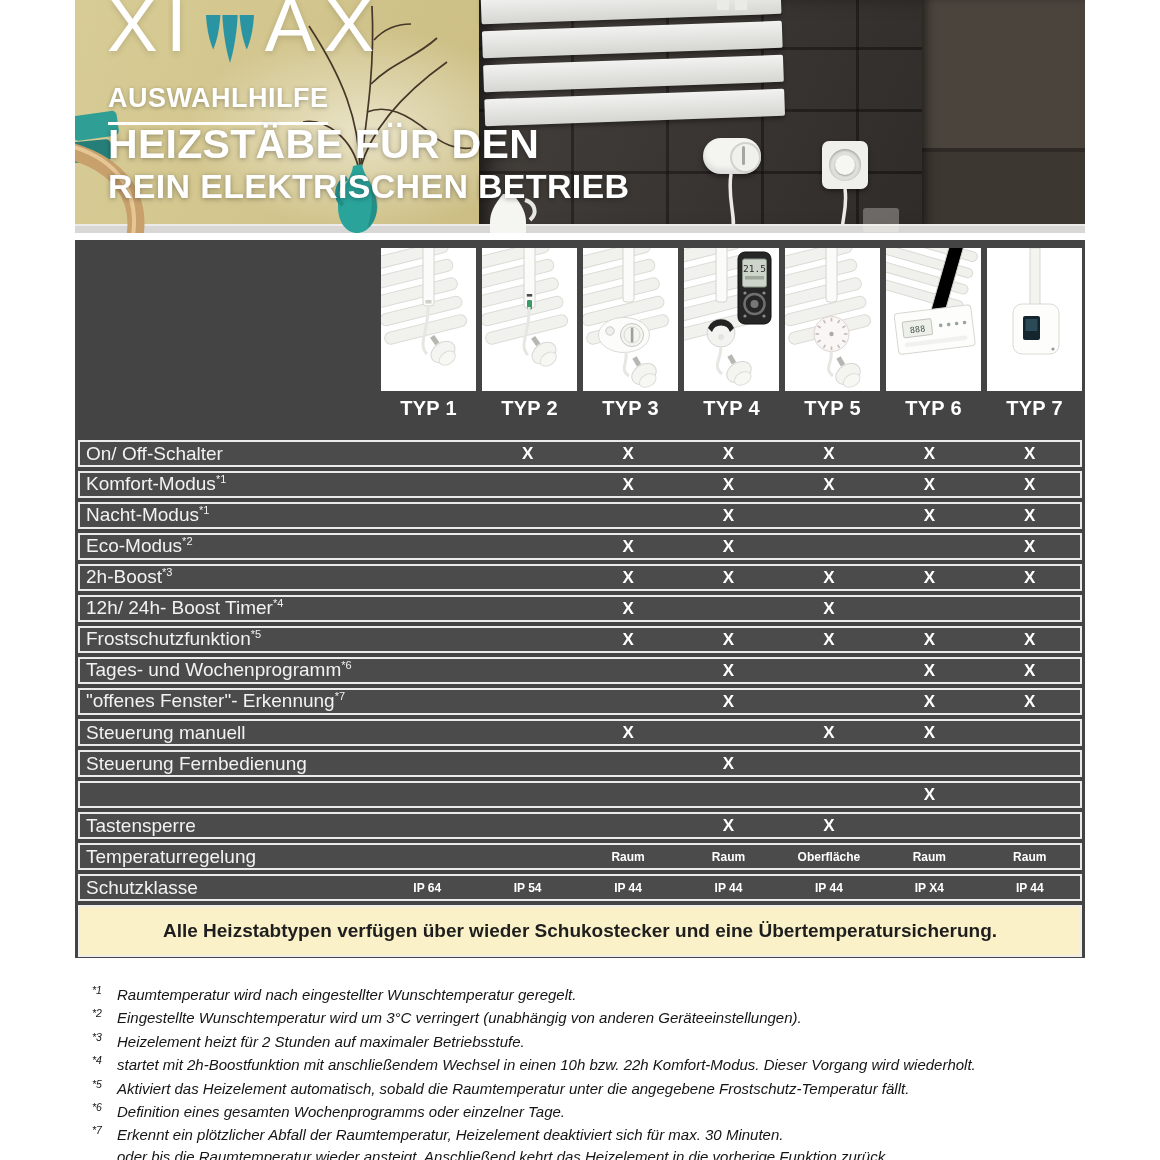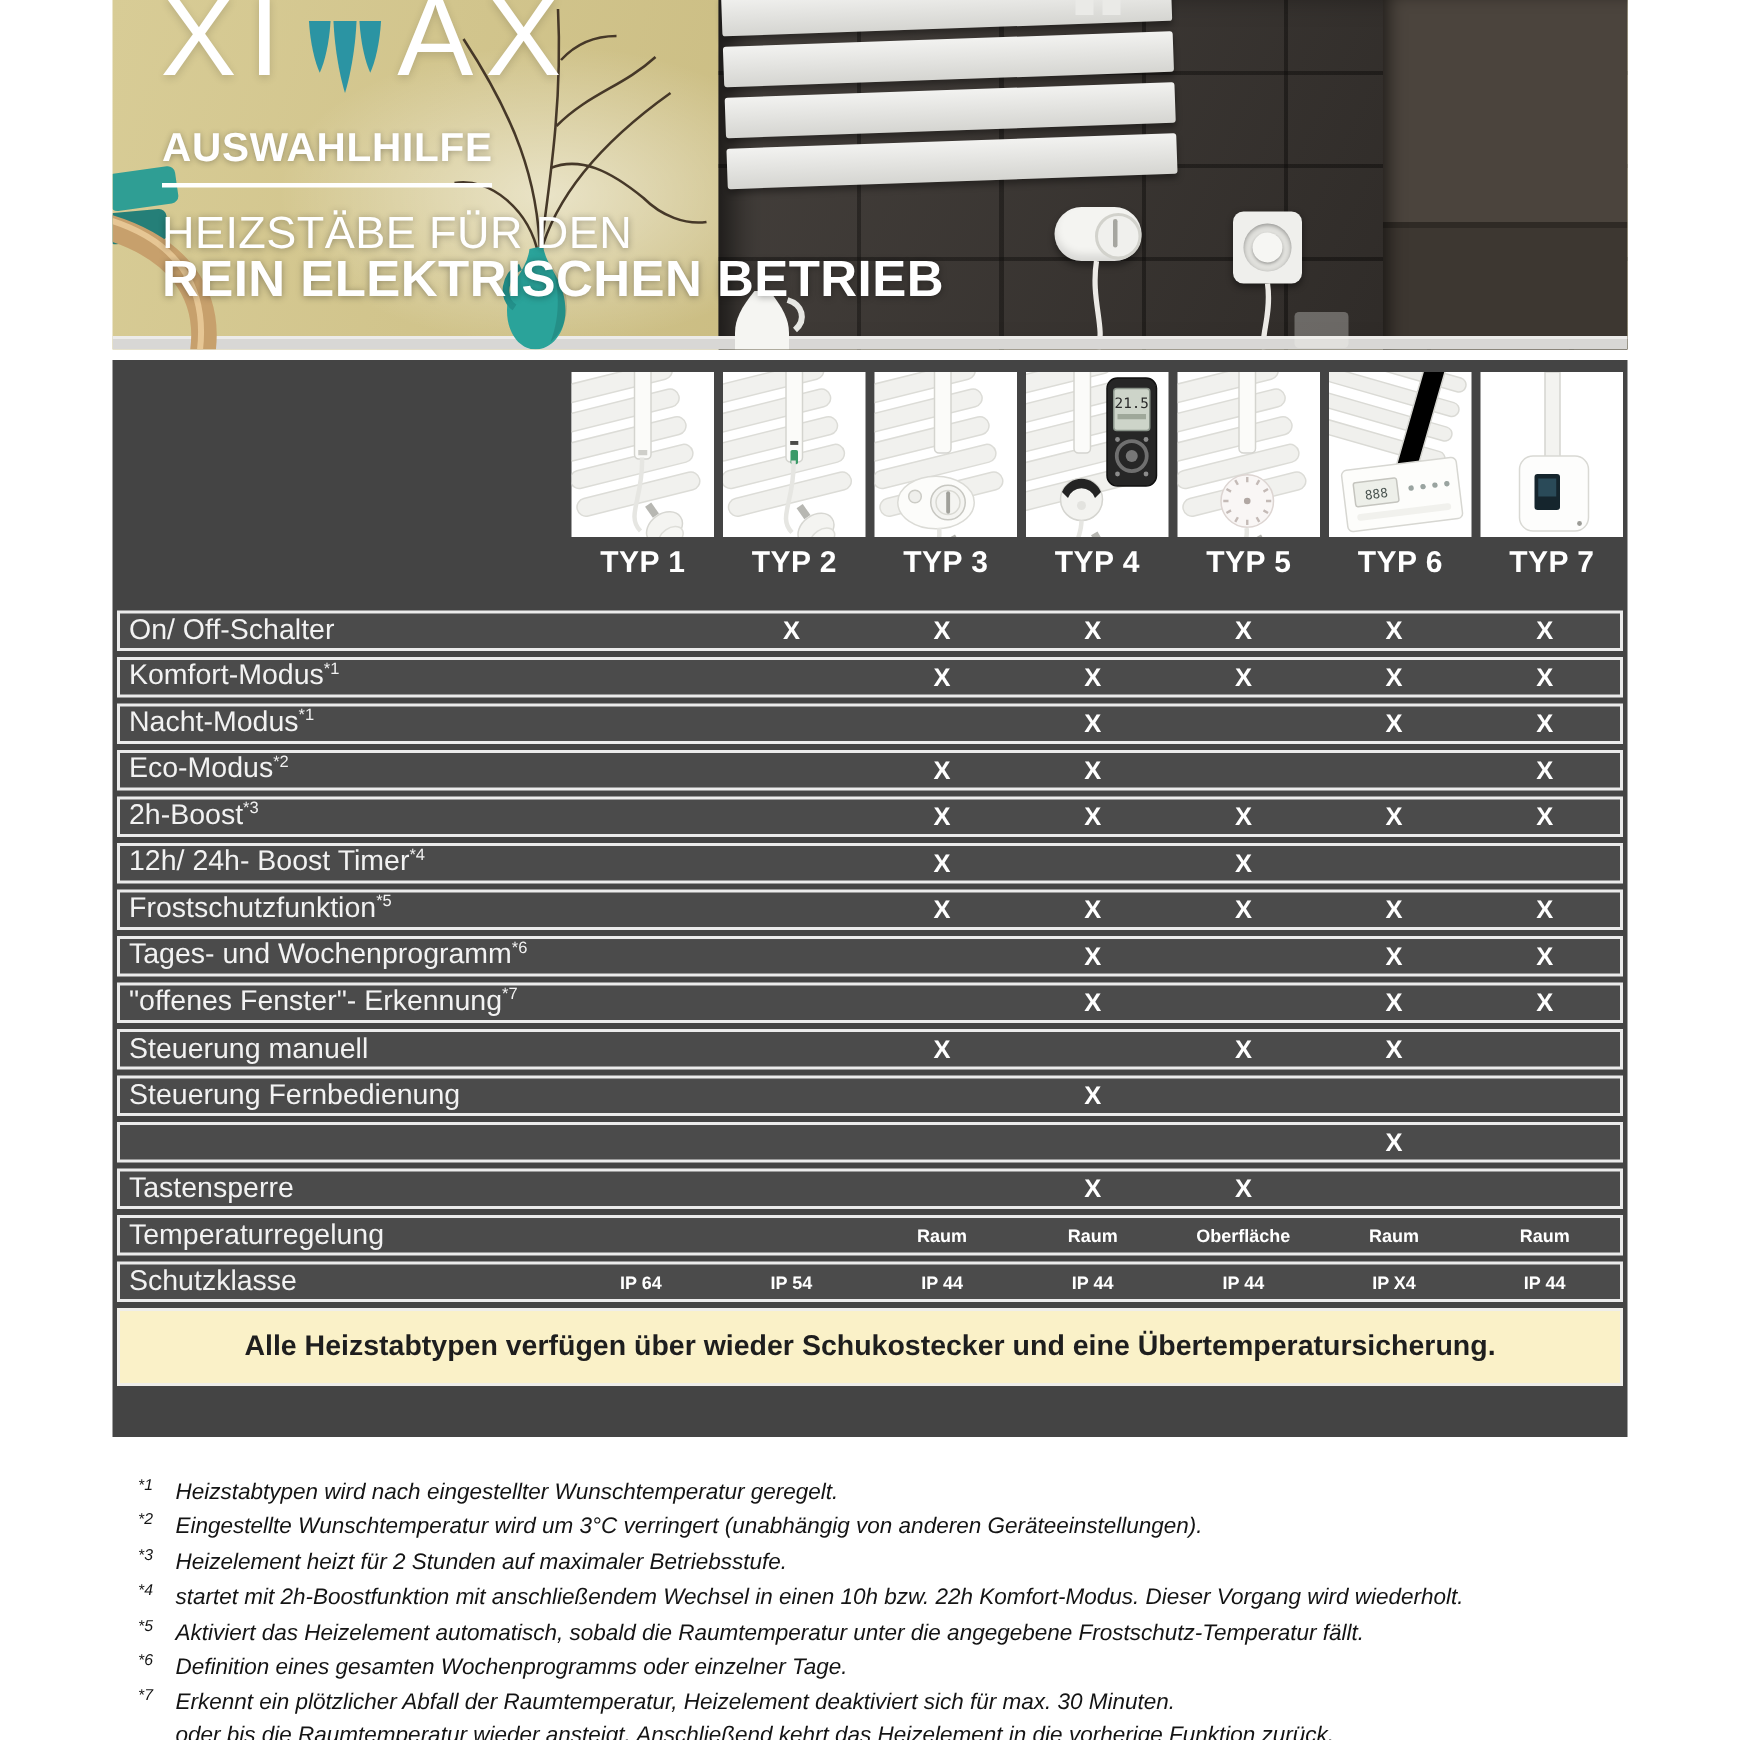--- a/index.html
+++ b/index.html
@@ -36,29 +36,29 @@
   .socket::after{content:"";position:absolute;left:13px;top:14px;width:20px;height:20px;border-radius:50%;
     background:#f6f6f3;box-shadow:0 1px 2px rgba(0,0,0,.3)}
   .cables,.scene{position:absolute;inset:0;width:100%;height:100%}
   .strip{position:absolute;left:0;right:0;bottom:0;height:9px;background:#d8d7d5;border-top:2px solid #ecebe9}
 
   .logo{position:absolute;left:32px;top:-13px;display:flex;align-items:flex-start;gap:10px;color:#fff;
     font-size:76px;line-height:1;letter-spacing:8px;font-weight:400;text-shadow:0 2px 6px rgba(0,0,0,.15)}
   .logo .mark{margin-top:13px}
   .tagline{position:absolute;left:33px;top:83px;font-size:27px;font-weight:700;color:#fff;letter-spacing:.5px;
     border-bottom:3px solid #fff;padding-bottom:8px;text-shadow:0 1px 4px rgba(0,0,0,.3)}
-  .t1{position:absolute;left:33px;top:139px;font-size:30px;font-weight:400;color:#fff;letter-spacing:.3px;
+  .t1{position:absolute;left:33px;top:121px;font-size:41px;font-weight:700;color:#fff;letter-spacing:.3px;
     text-shadow:0 1px 5px rgba(0,0,0,.35)}
   .t2{position:absolute;left:33px;top:167px;font-size:34px;font-weight:700;color:#fff;letter-spacing:.3px;
     text-shadow:0 1px 5px rgba(0,0,0,.35)}
 
   
   .tablewrap{position:absolute;left:75px;top:240px;width:1010px;height:718px;background:#444}
   .cards{display:grid;grid-template-columns:303px repeat(7,101px);padding-top:8px}
-  .card{width:95px;height:110px;margin:0 3px;background:#fff;overflow:hidden}
+  .card{width:95px;height:143px;margin:0 3px;background:#fff;overflow:hidden}
   .typrow{display:grid;grid-template-columns:303px repeat(7,101px);height:31px;align-items:center;margin-top:2px}
   .typ{text-align:center;color:#fff;font-weight:700;font-size:20px;letter-spacing:.3px}
   .rows{margin-top:16px}
   .trow{display:grid;grid-template-columns:297px repeat(7,1fr);height:27px;margin:0 3px 4px;
     background:#4b4b4b;border:2px solid #ebebeb;align-items:center}
   .lab{color:#f2f2f2;font-size:19px;padding-left:6px;white-space:nowrap}
   .lab sup{font-size:11px}
   .cell{text-align:center;color:#fff;font-size:16px;font-weight:700}
   .cell.xm{font-size:17px}
   .smallrow .cell{font-size:12px}
@@ -459,21 +459,21 @@
           <div class="cell">IP X4</div>
           <div class="cell">IP 44</div>
         </div>
       </div>
     <div class="notebar">
       <span>Alle Heizstabtypen verfügen über wieder Schukostecker und eine Übertemperatursicherung.</span>
     </div>
   </div>
 
   <div class="footnotes">
-      <div class="fline"><span class="fm">*1</span><span>Heizstabtypen wird nach eingestellter Wunschtemperatur geregelt.</span></div>
+      <div class="fline"><span class="fm">*1</span><span>Raumtemperatur wird nach eingestellter Wunschtemperatur geregelt.</span></div>
       <div class="fline"><span class="fm">*2</span><span>Eingestellte Wunschtemperatur wird um 3°C verringert (unabhängig von anderen Geräteeinstellungen).</span></div>
       <div class="fline"><span class="fm">*3</span><span>Heizelement heizt für 2 Stunden auf maximaler Betriebsstufe.</span></div>
       <div class="fline"><span class="fm">*4</span><span>startet mit 2h-Boostfunktion mit anschließendem Wechsel in einen 10h bzw. 22h Komfort-Modus. Dieser Vorgang wird wiederholt.</span></div>
       <div class="fline"><span class="fm">*5</span><span>Aktiviert das Heizelement automatisch, sobald die Raumtemperatur unter die angegebene Frostschutz-Temperatur fällt.</span></div>
       <div class="fline"><span class="fm">*6</span><span>Definition eines gesamten Wochenprogramms oder einzelner Tage.</span></div>
       <div class="fline"><span class="fm">*7</span><span>Erkennt ein plötzlicher Abfall der Raumtemperatur, Heizelement deaktiviert sich für max. 30 Minuten.</span></div>
       <div class="fline"><span class="fm"></span><span>oder bis die Raumtemperatur wieder ansteigt. Anschließend kehrt das Heizelement in die vorherige Funktion zurück.</span></div>
     </div>
 
 </div>

